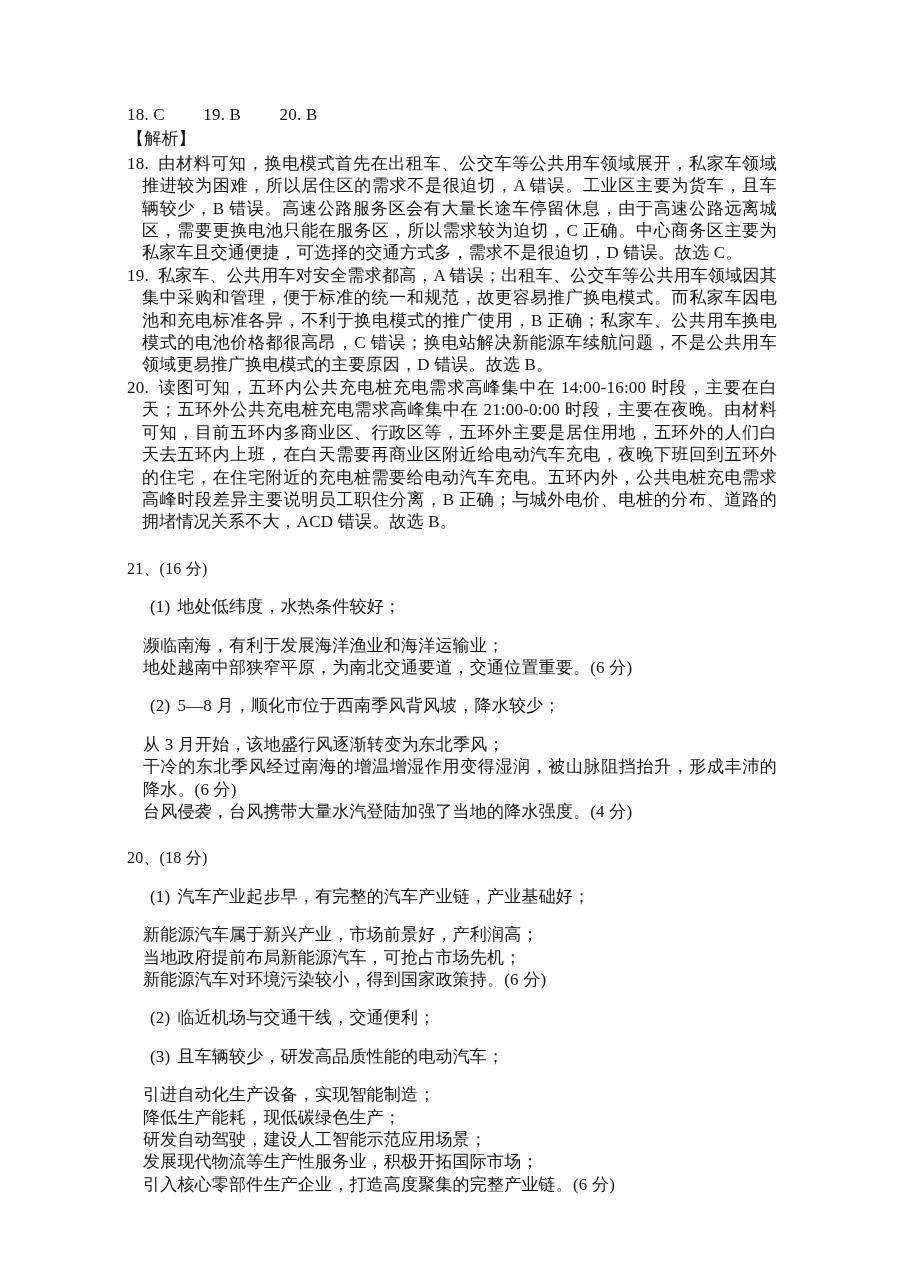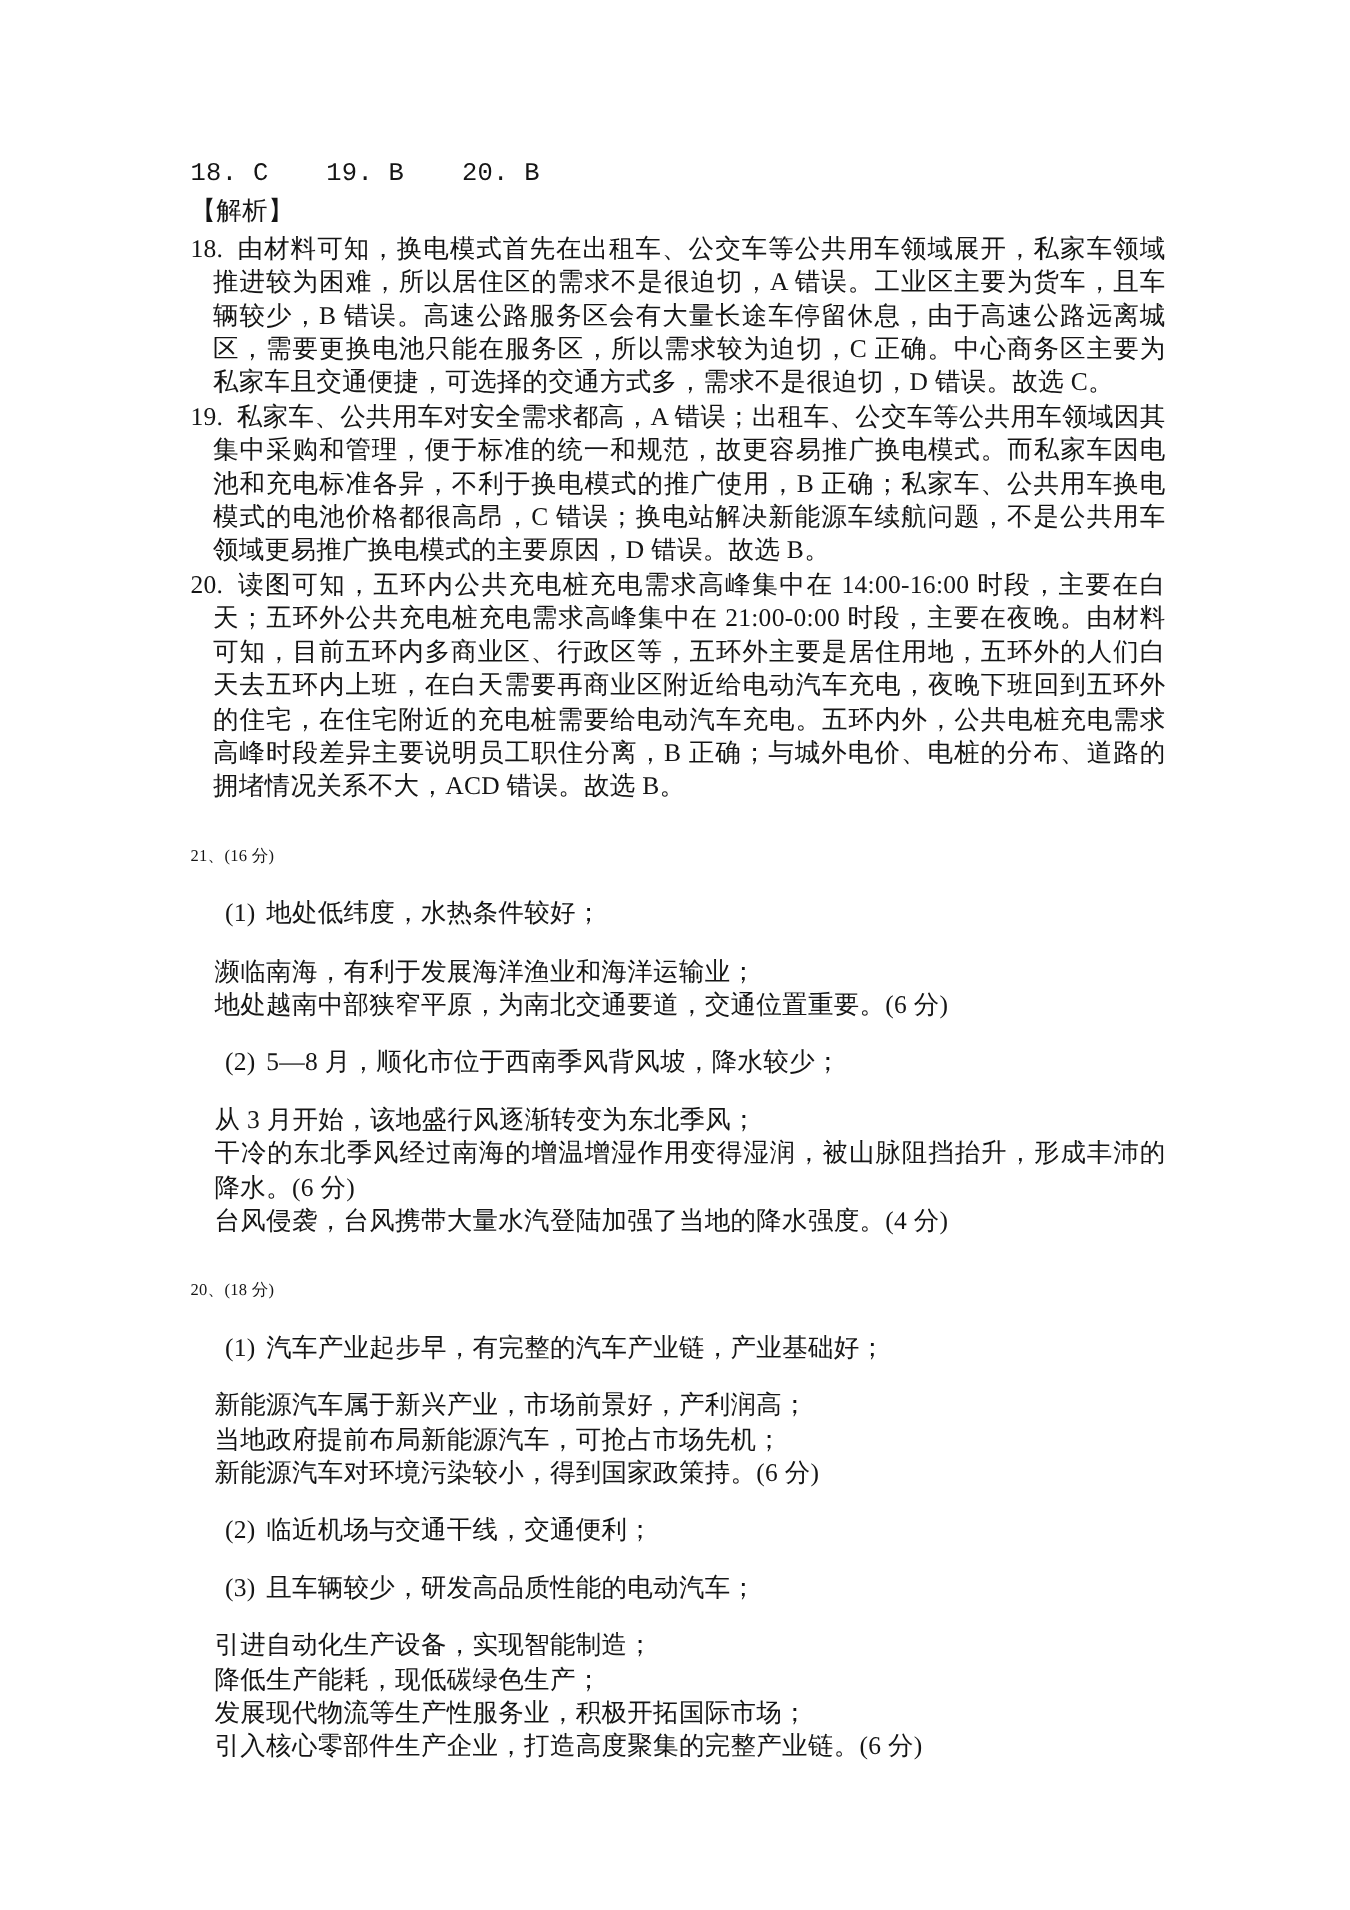--- a/index.html
+++ b/index.html
@@ -22,41 +22,40 @@
     width: 650px;
     font-size: 17px;
     line-height: 22.4px;
     letter-spacing: 0.2px;
   }
   .answers-line {
     margin-bottom: 2px;
   }
   .answers-line .ans {
     margin-right: 34px;
-    font-family: Liberation Mono, monospace;
   }
   .analysis-header {
     margin-bottom: 2px;
   }
   
   .exp {
     margin: 0;
     padding-left: 15px;
     text-indent: -15px;
     text-align: justify;
   }
   .exp .exp-num {
     margin-right: 9px;
   }
   .q-section {
     margin-top: 24px;
   }
   .q-title {
     margin: 0 0 1px 0;
-    font-size: 11px;
+    font-size: 16px;
     font-weight: normal;
     line-height: 22.4px;
   }
   .part {
     margin: 0;
   }
   .part-first {
     margin: 16px;
     padding-left: 7px;
   }
@@ -133,18 +132,19 @@
         <span class="part-label">(2)</span><span>临近机场与交通干线，交通便利；</span>
       </p>
     </div>
 
     <div class="part">
       <p class="part-first">
         <span class="part-label">(3)</span><span>且车辆较少，研发高品质性能的电动汽车；</span>
       </p>
       <p class="part-line">引进自动化生产设备，实现智能制造；</p>
       <p class="part-line">降低生产能耗，现低碳绿色生产；</p>
+      <p class="part-line">研发自动驾驶，建设人工智能示范应用场景；</p>
       <p class="part-line">发展现代物流等生产性服务业，积极开拓国际市场；</p>
       <p class="part-line">引入核心零部件生产企业，打造高度聚集的完整产业链。(6 分)</p>
     </div>
   </section>
 
 </div>
 
 </body></html>

